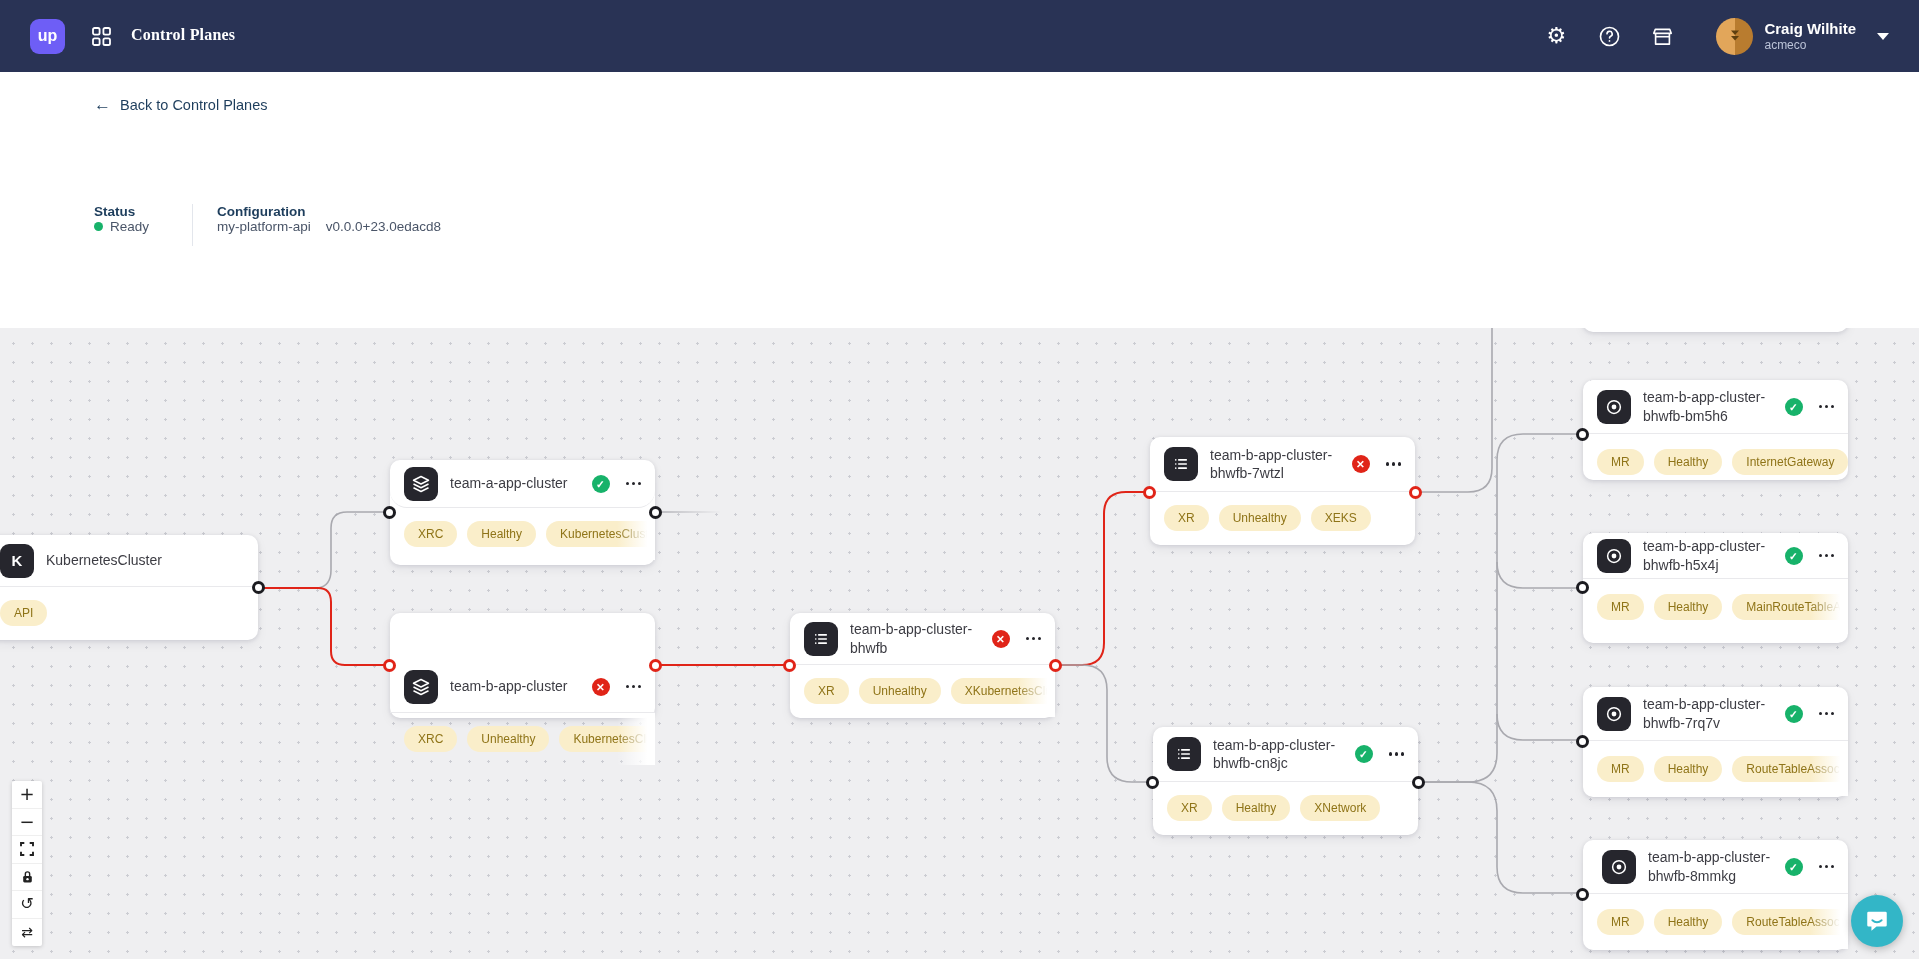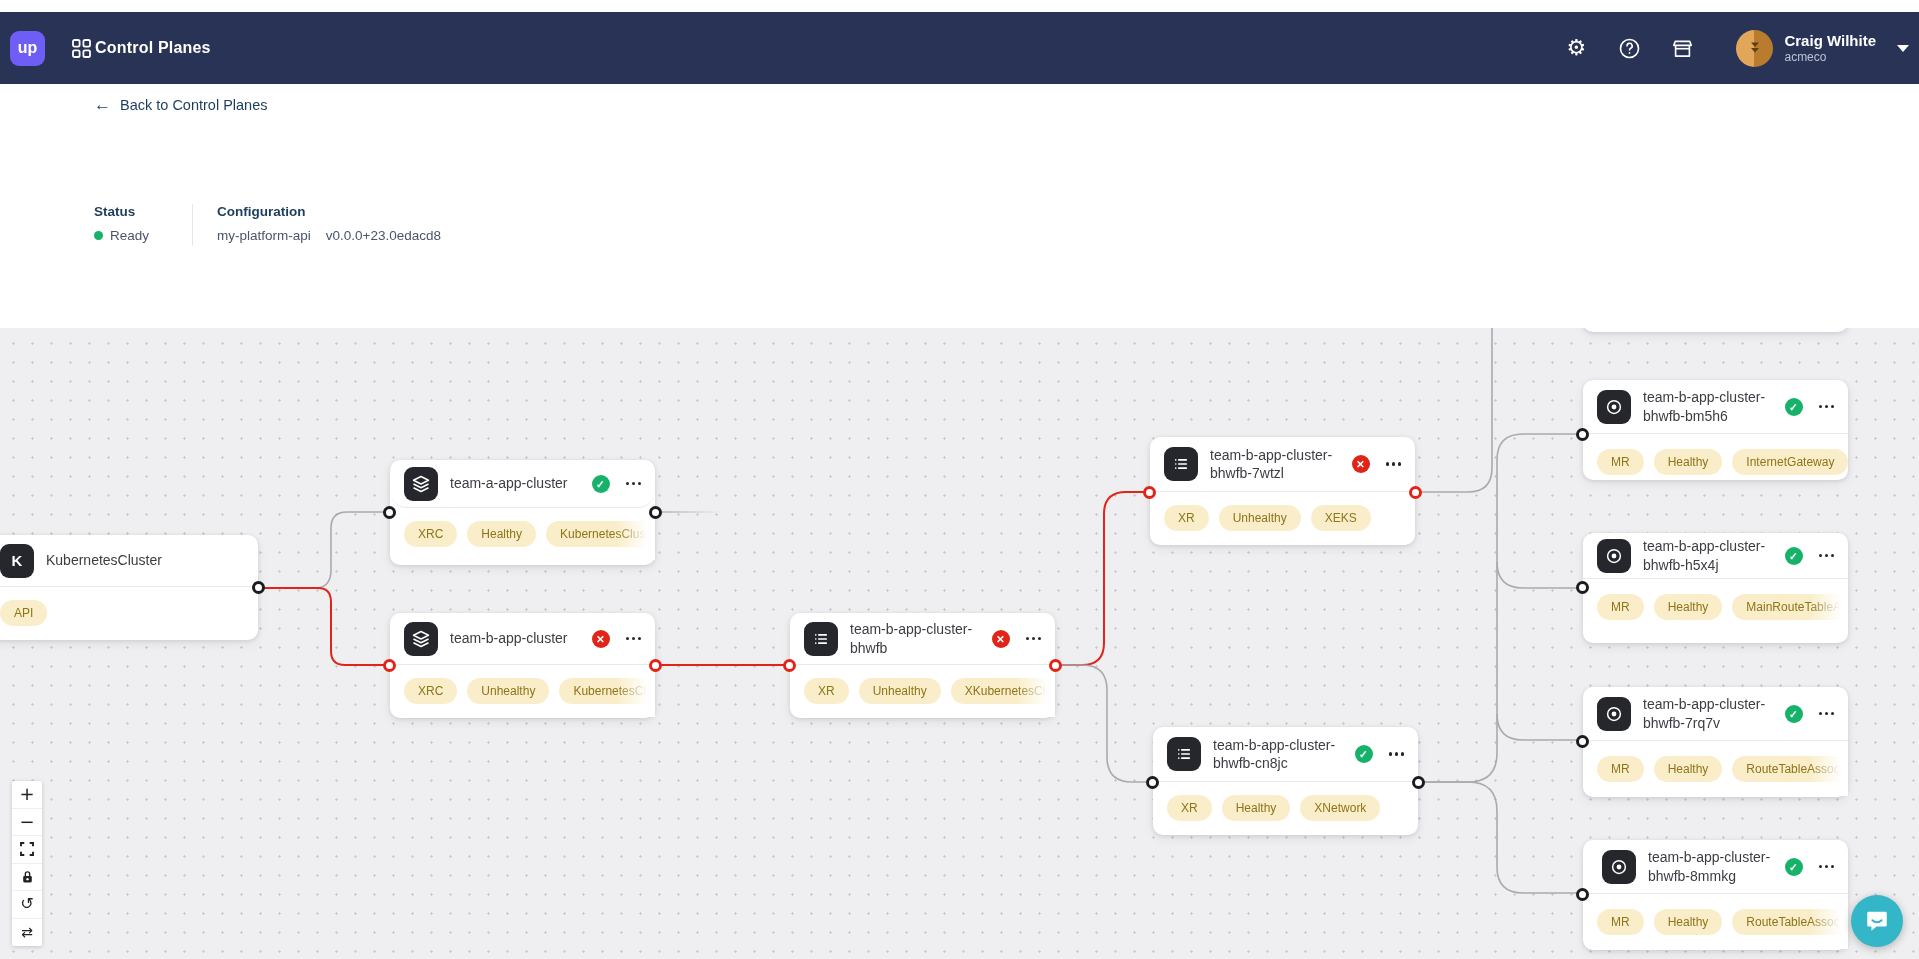--- a/index.html
+++ b/index.html
@@ -1,24 +1,24 @@
 <!DOCTYPE html>
 <html><head>
 <meta charset="utf-8">
 <style>
   * { box-sizing: border-box; margin: 0; padding: 0; }
   html,body { width:1919px; height:959px; overflow:hidden; }
   body { font-family:"Liberation Sans", sans-serif; background:#fff; position:relative; }
 
   
   .navbar { position:absolute; top:0; left:0; width:100%; height:72px; background:#293355;
-            display:flex; align-items:center; padding:0 10px; z-index:40;margin-top:12px; }
+            display:flex; align-items:center; padding:0 30px; z-index:40; }
   .logo { width:35px; height:35px; border-radius:9px; background:#6e5ef6; color:#fff;
           font-weight:700; font-size:16px; display:grid; place-items:center; flex:none; }
-  .nav-left-group { display:flex; align-items:center; gap:4px; margin-left:26px; }
+  .nav-left-group { display:flex; align-items:flex-start; gap:20px; margin-left:26px;font-family:Liberation Serif, serif; }
   .nav-title { color:#fff; font-weight:700; font-size:16px; letter-spacing:.2px; }
   .nav-right { margin-left:auto; display:flex; align-items:center; gap:27px; }
   .nav-icon-btn { width:26px; height:26px; display:grid; place-items:center; color:#fff; cursor:pointer; }
   .gear-glyph { font-family:"DejaVu Sans", sans-serif; font-size:22px; line-height:1; }
   .user-menu { display:flex; align-items:center; gap:11px; margin-left:14px; cursor:pointer; }
   .avatar { width:37px; height:37px; border-radius:50%; flex:none;
             background:linear-gradient(90deg,#e2a65a 50%, #b97c2f 50%);
             display:grid; place-items:center; }
   .user-text { color:#fff; line-height:1.2; }
   .user-name { font-weight:700; font-size:15px; }
@@ -27,21 +27,21 @@
                 border-top:7px solid #fff; margin-left:10px; }
 
   
   .page-header { position:absolute; top:72px; left:0; width:100%; height:256px; background:#fff; z-index:30; }
   .back-link { position:absolute; left:94px; top:24px; display:flex; align-items:center; gap:9px;
                color:#1d3d5c; font-size:14.5px; cursor:pointer; }
   .back-arrow { font-size:17px; line-height:1; }
   .page-title { position:absolute; left:94px; top:50px; font-size:27px; font-weight:700;
                 color:#1d3d5c; letter-spacing:-.2px; }
   .meta-label { font-size:13.5px; font-weight:700; color:#1d3d5c; }
-  .meta-value-row { display:flex; align-items:center; gap:7px; margin-top:9px;
+  .meta-value-row { display:flex; align-items:center; gap:7px; 
                     font-size:13.5px; color:#4a5568; }
   .status-col { position:absolute; left:94px; top:132px; }
   .status-dot { width:9px; height:9px; border-radius:50%; background:#17b26a; }
   .meta-divider { position:absolute; left:192px; top:132px; width:1px; height:42px; background:#e3e6ec; }
   .config-col { position:absolute; left:217px; top:132px; }
   .config-values { display:flex; gap:15px; }
 
   .tabs { position:absolute; left:94px; top:212px; display:flex; }
   .tab { padding:16px 21px 17px; font-size:15px; font-weight:700; color:#1d3d5c;
          position:relative; cursor:pointer; }
@@ -248,21 +248,21 @@
     </div>
     <div class="node-badges faded" style="height: 52px;">
         <span class="badge">XRC</span>
         <span class="badge">Healthy</span>
         <span class="badge">KubernetesCluster</span>
       </div>
   <span class="port left" style="top: 45.5px;"></span>
       <span class="port right" style="top: 45.5px;"></span>
     </div>
     <div class="node" style="left: 390px; top: 285px; width: 265px; height: 105px;">
-    <div class="node-header" style="height: 52px;">
+    <div class="node-header" style="height: 52px; margin-top: 48px;">
       <span class="node-icon">
           <svg width="18" height="18" viewBox="0 0 24 24" fill="none" stroke="#fff" stroke-width="2" stroke-linejoin="round">
             <polygon points="12 2 2 7 12 12 22 7 12 2"></polygon>
             <polyline points="2 12 12 17 22 12"></polyline>
             <polyline points="2 17 12 22 22 17"></polyline>
           </svg>
         </span>
       <span class="node-label">team-b-app-cluster</span>
       <span class="status-icon unhealthy">✕</span>
       <span class="menu-dots">

